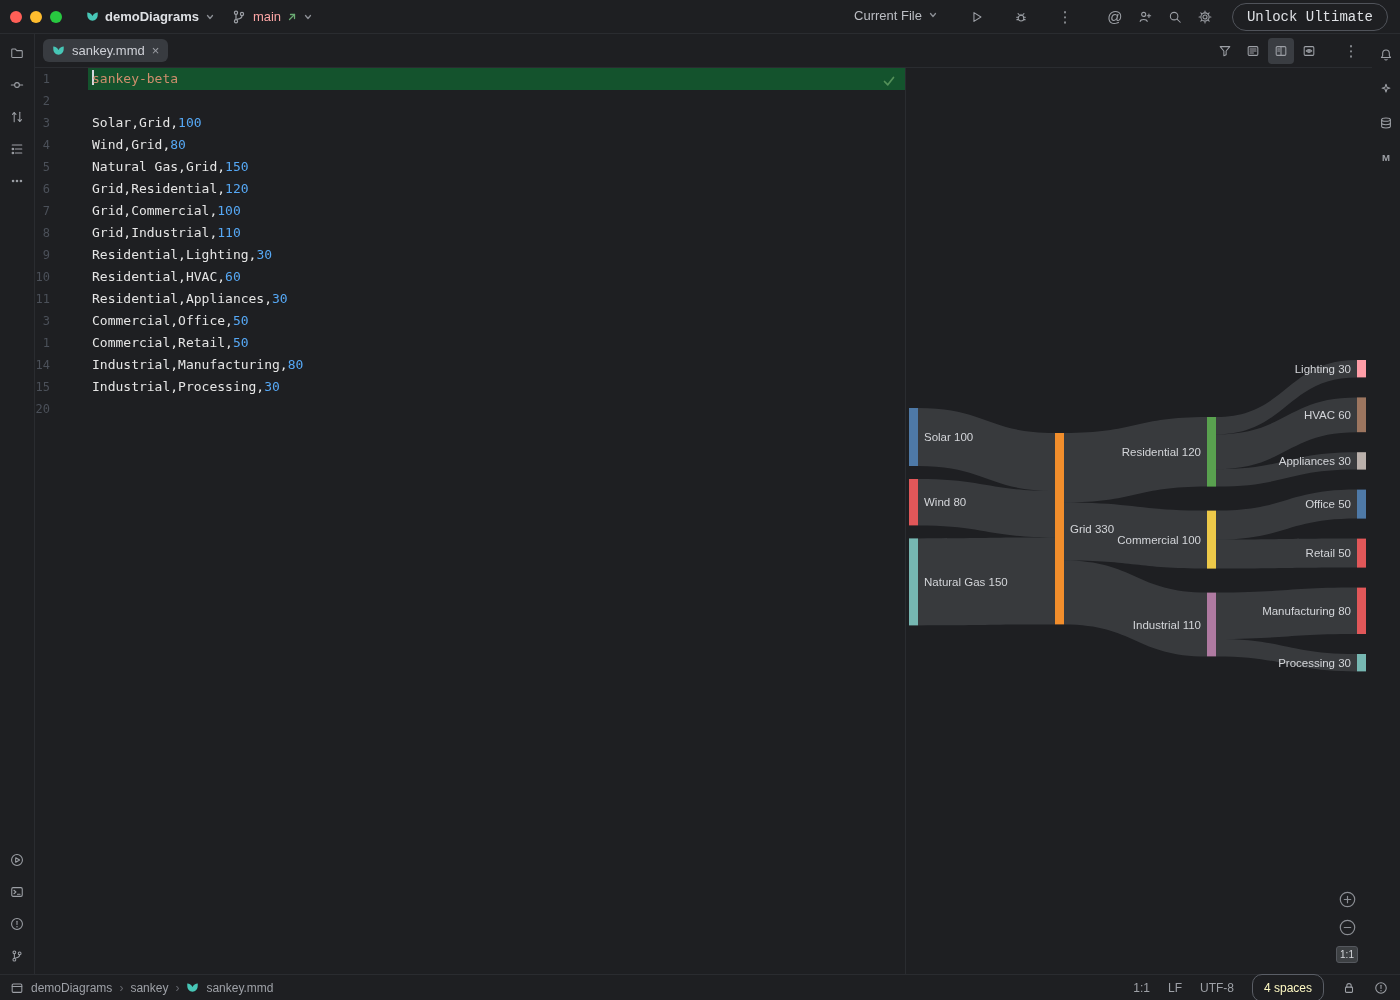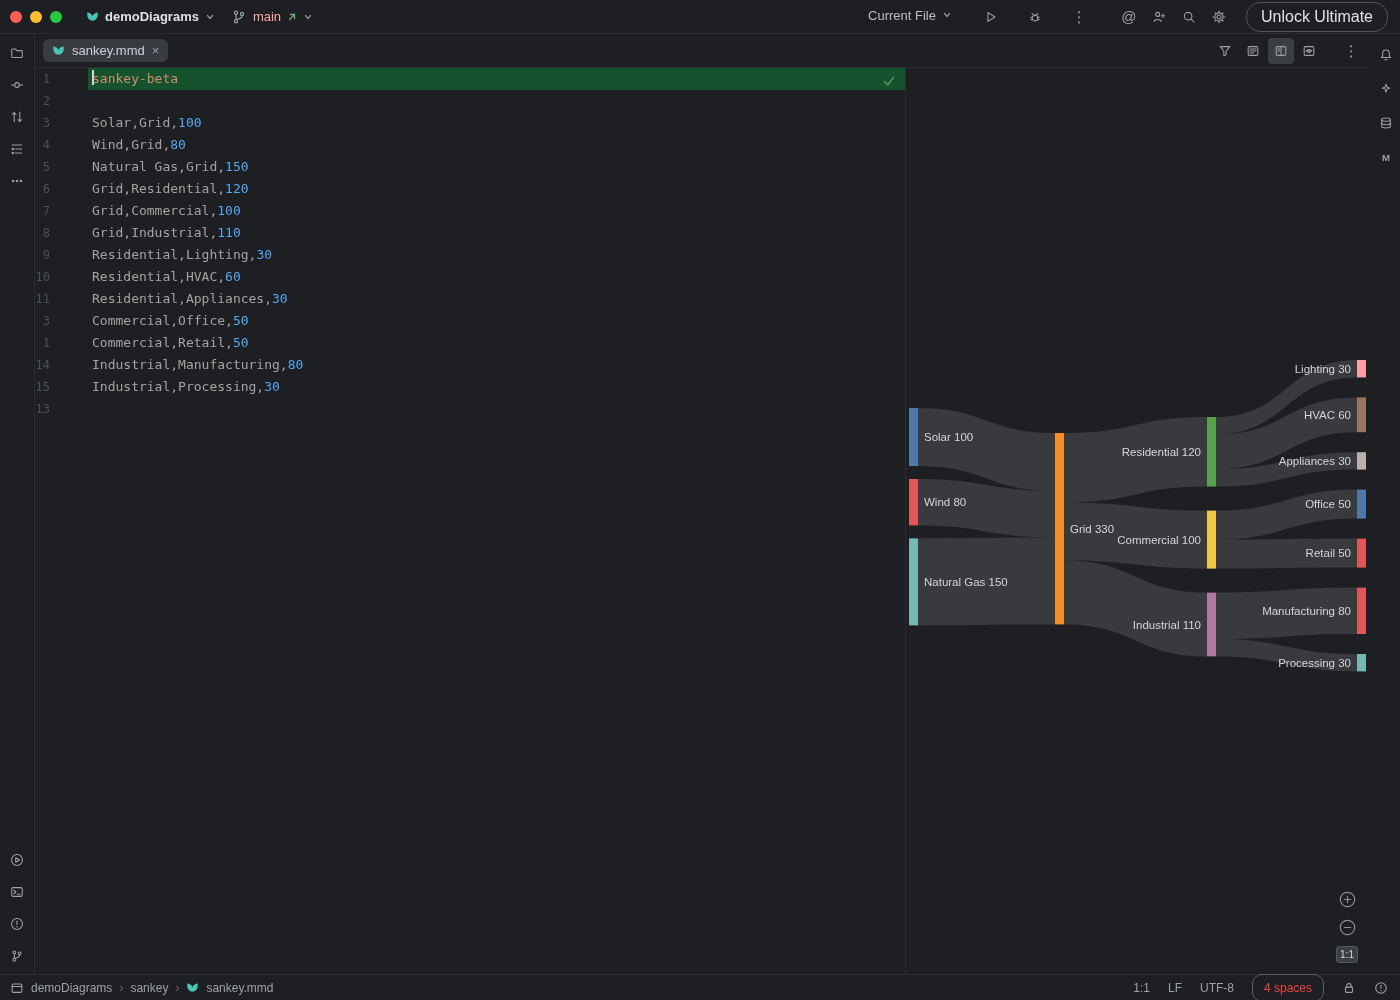--- a/index.html
+++ b/index.html
@@ -22,21 +22,21 @@
   .tb-widget{display:flex;align-items:center;gap:6px;padding:4px 8px;border-radius:6px}
   .project-name{color:#dfe1e5;font-weight:bold}
   .branch-name{color:#fca5a5}
   .tb-spacer{flex:1}
   .run-group{display:flex;align-items:flex-start;gap:18px}
   .run-config{display:flex;align-items:center;gap:6px;padding:4px 8px;border-radius:6px;color:#bcbec4}
   .kebab{font-size:15px;color:#9da0a6;line-height:1}
   .tb-icons{display:flex;align-items:center;gap:4px;margin-left:24px}
   .at-glyph{font-size:15px;color:#9da0a6}
   .unlock-btn{margin-left:14px;border:1px solid #50535a;background:transparent;color:#dfe1e5;
-              border-radius:14px;padding:5px 14px;font-size:16px;font-family:Liberation Sans, sans-serif}
+              border-radius:14px;padding:5px 14px;font-size:14px;font-family:Liberation Mono, monospace}
 
   
   .left-stripe{position:absolute;top:34px;left:0;width:34px;bottom:25px;border-right:1px solid #2a2c30;
                display:flex;flex-direction:column;align-items:center;padding:6px 0;gap:6px;background:#1e1f22}
   .left-stripe .bottom{margin-top:auto;display:flex;flex-direction:column;gap:6px}
   .right-stripe{position:absolute;top:34px;right:0;width:28px;bottom:25px;border-left:1px solid #2a2c30;
                 display:flex;flex-direction:column;align-items:center;padding:8px 0;gap:8px;background:#1e1f22}
 
   
   .tabbar{position:absolute;top:34px;left:35px;right:28px;height:33px;border-bottom:1px solid #2a2c30;
@@ -50,21 +50,21 @@
   
   .editor{position:absolute;top:68px;left:35px;width:870px;bottom:25px;display:flex;
           font-family:"DejaVu Sans Mono",monospace;font-size:13px;background:#1e1f22}
   .gutter{width:53px;flex:none;padding-top:0;color:#4b5059;font-size:12px;text-align:right}
   .ln{height:22px;line-height:22px;padding-right:38px}
   .code{flex:1;position:relative;white-space:pre}
   .cl{height:22px;line-height:22px;padding-left:4px;white-space:pre}
   .cl-cur{background:#14532d}
   .caret{display:inline-block;width:1.5px;height:15px;background:#d6d8de;vertical-align:-2px;margin-right:-1.5px}
   .tok-kw{color:#cf8e6d}
-  .tok-p{color:#a3a3a3}
+  .tok-p{color:#e5e5e5}
   .tok-num{color:#56a8f5}
   .inspection{position:absolute;top:6px;right:9px}
 
   
   .split-divider{position:absolute;top:68px;left:905px;width:1px;bottom:25px;background:#2a2c30}
 
   
   .preview{position:absolute;top:68px;left:906px;right:28px;bottom:25px;background:#1e1f22;overflow:hidden}
   .s-link{fill:rgba(190,196,206,0.16);stroke:none}
   .s-label{font-family:"Liberation Sans",sans-serif;font-size:11.5px;fill:#d3d5d9}
@@ -73,21 +73,21 @@
   .zoom-reset{width:22px;height:17px;background:#3d4043;border:1px solid #55585e;border-radius:3px;
               color:#d5d7db;font-size:10px;display:flex;align-items:center;justify-content:center;
               font-family:"Liberation Sans",sans-serif}
 
   
   .statusbar{position:absolute;left:0;right:0;bottom:0;height:25px;border-top:1px solid #2a2c30;
              display:flex;align-items:center;padding:0 12px 0 10px;font-size:12px;color:#9ea1a7;background:#1e1f22}
   .crumbs{display:flex;align-items:center;gap:7px}
   .crumb-sep{color:#63666c}
   .sb-right{margin-left:auto;display:flex;align-items:center;gap:18px}
-  .indent-pill{border:1px solid #5a5e66;border-radius:10px;padding:6px 11px;color:#ef4444}
+  .indent-pill{border:1px solid #5a5e66;border-radius:10px;padding:6px 11px;color:#fef9c3}
   .mmd-ic{width:13px;height:13px;display:block}
 </style>
 </head>
 <body>
 
 <div class="window">
 
   <header class="titlebar">
     <div class="traffic">
       <span class="dot red"></span>
@@ -322,21 +322,21 @@
         <div class="ln">6</div>
         <div class="ln">7</div>
         <div class="ln">8</div>
         <div class="ln">9</div>
         <div class="ln">10</div>
         <div class="ln">11</div>
         <div class="ln">3</div>
         <div class="ln">1</div>
         <div class="ln">14</div>
         <div class="ln">15</div>
-        <div class="ln">13</div>
+        <div class="ln">20</div>
       </div>
     <div class="code"><div class="cl cl-cur"><span class="caret"></span><span class="tok-kw">sankey-beta</span></div><div class="cl"></div><div class="cl"><span class="tok-p">Solar,Grid,</span><span class="tok-num">100</span></div><div class="cl"><span class="tok-p">Wind,Grid,</span><span class="tok-num">80</span></div><div class="cl"><span class="tok-p">Natural Gas,Grid,</span><span class="tok-num">150</span></div><div class="cl"><span class="tok-p">Grid,Residential,</span><span class="tok-num">120</span></div><div class="cl"><span class="tok-p">Grid,Commercial,</span><span class="tok-num">100</span></div><div class="cl"><span class="tok-p">Grid,Industrial,</span><span class="tok-num">110</span></div><div class="cl"><span class="tok-p">Residential,Lighting,</span><span class="tok-num">30</span></div><div class="cl"><span class="tok-p">Residential,HVAC,</span><span class="tok-num">60</span></div><div class="cl"><span class="tok-p">Residential,Appliances,</span><span class="tok-num">30</span></div><div class="cl"><span class="tok-p">Commercial,Office,</span><span class="tok-num">50</span></div><div class="cl"><span class="tok-p">Commercial,Retail,</span><span class="tok-num">50</span></div><div class="cl"><span class="tok-p">Industrial,Manufacturing,</span><span class="tok-num">80</span></div><div class="cl"><span class="tok-p">Industrial,Processing,</span><span class="tok-num">30</span></div><div class="cl"></div></div>
     <div class="inspection">
       <svg width="14" height="14" viewBox="0 0 14 14">
         <polyline points="2.5,7.5 5.8,10.8 11.5,3.5" fill="none" stroke="#549159" stroke-width="1.7" stroke-linecap="round" stroke-linejoin="round"></polyline>
       </svg>
     </div>
   </div>
 
   <div class="split-divider"></div>

